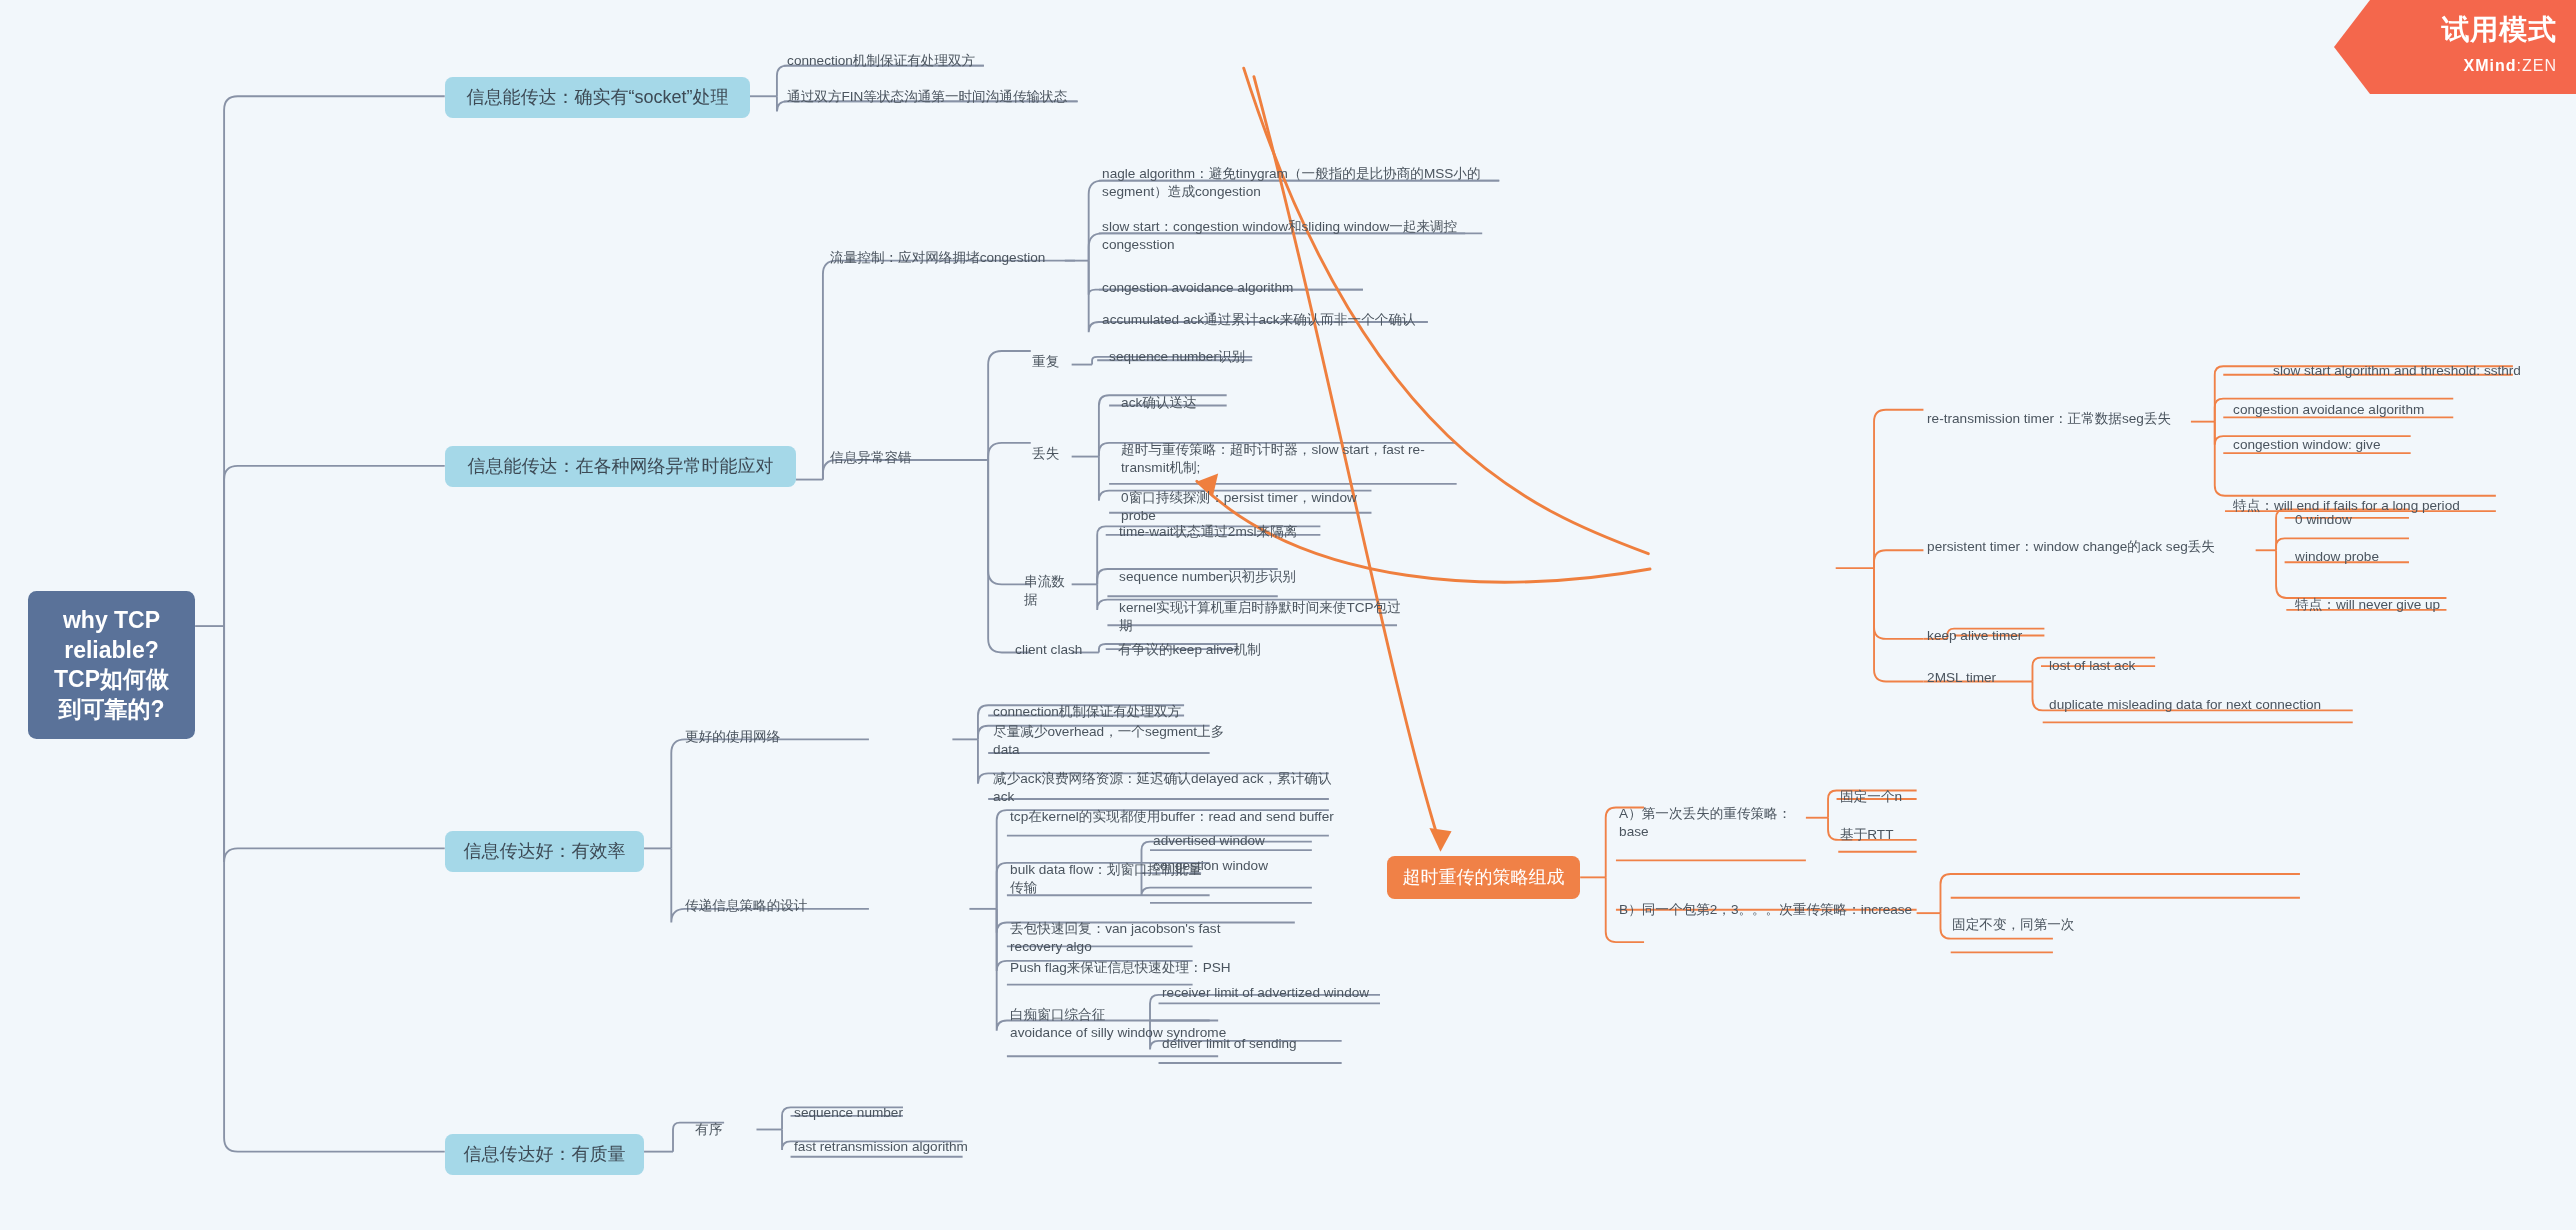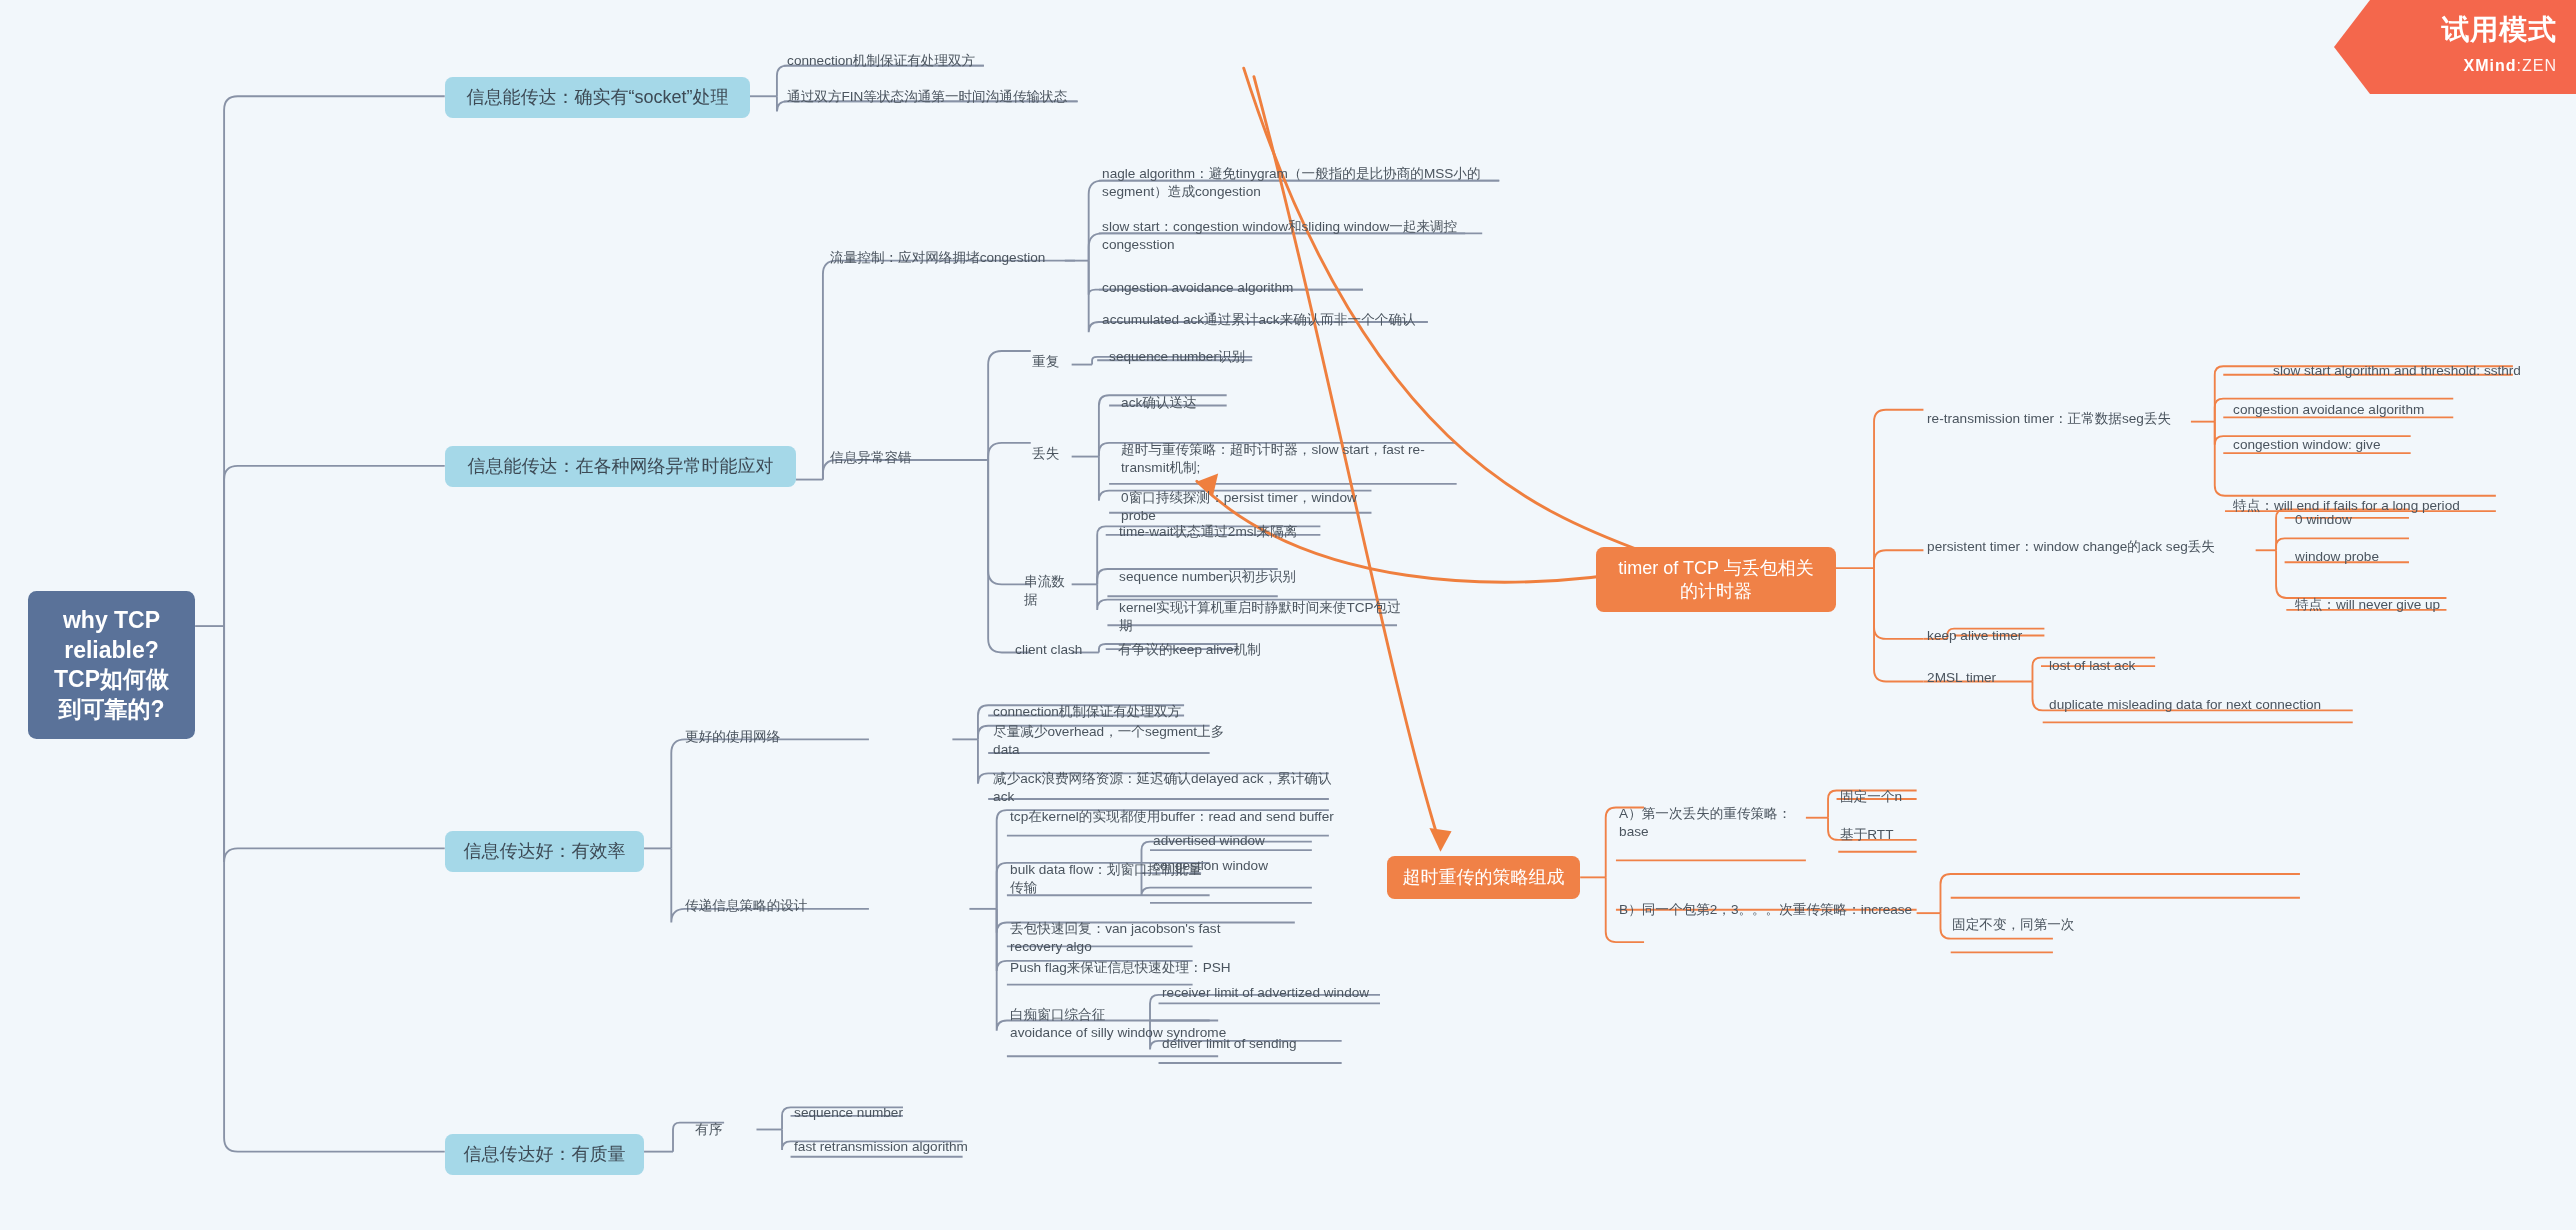--- a/index.html
+++ b/index.html
@@ -274,21 +274,20 @@
   <div class="node plain" style="left:1005px;top:1003px;width:256px;">白痴窗口综合征
 avoidance of silly window syndrome</div>
   <div class="node plain" style="left:1157px;top:981px;width:239px;">receiver limit of advertized window</div>
   <div class="node plain" style="left:1157px;top:1032px;width:196px;">deliver limit of sending</div>
 
   <div class="node main" style="left:445px;top:1134px;width:199px;">信息传达好：有质量</div>
   <div class="node plain" style="left:690px;top:1118px;width:51px;">有序</div>
   <div class="node plain" style="left:789px;top:1101px;width:153px;">sequence number</div>
   <div class="node plain" style="left:789px;top:1135px;width:221px;">fast retransmission algorithm</div>
 
-  <div class="node orange" style="left:1596px;top:547px;width:240px;">timer of TCP 与丢包相关的计时器</div>
 
   <div class="node plain" style="left:1922px;top:407px;width:274px;">re-transmission timer：正常数据seg丢失</div>
   <div class="node plain" style="left:2228px;top:359px;width:295px;margin-left:40px;">slow start algorithm and threshold: ssthrd</div>
   <div class="node plain" style="left:2228px;top:398px;width:247px;">congestion avoidance algorithm</div>
   <div class="node plain" style="left:2228px;top:433px;width:196px;">congestion window: give</div>
   <div class="node plain" style="left:2228px;top:494px;width:281px;">特点：will end if fails for a long period</div>
 
   <div class="node plain" style="left:1922px;top:535px;width:341px;">persistent timer：window change的ack seg丢失</div>
   <div class="node plain" style="left:2290px;top:508px;width:119px;">0 window</div>
   <div class="node plain" style="left:2290px;top:545px;width:128px;">window probe</div>

